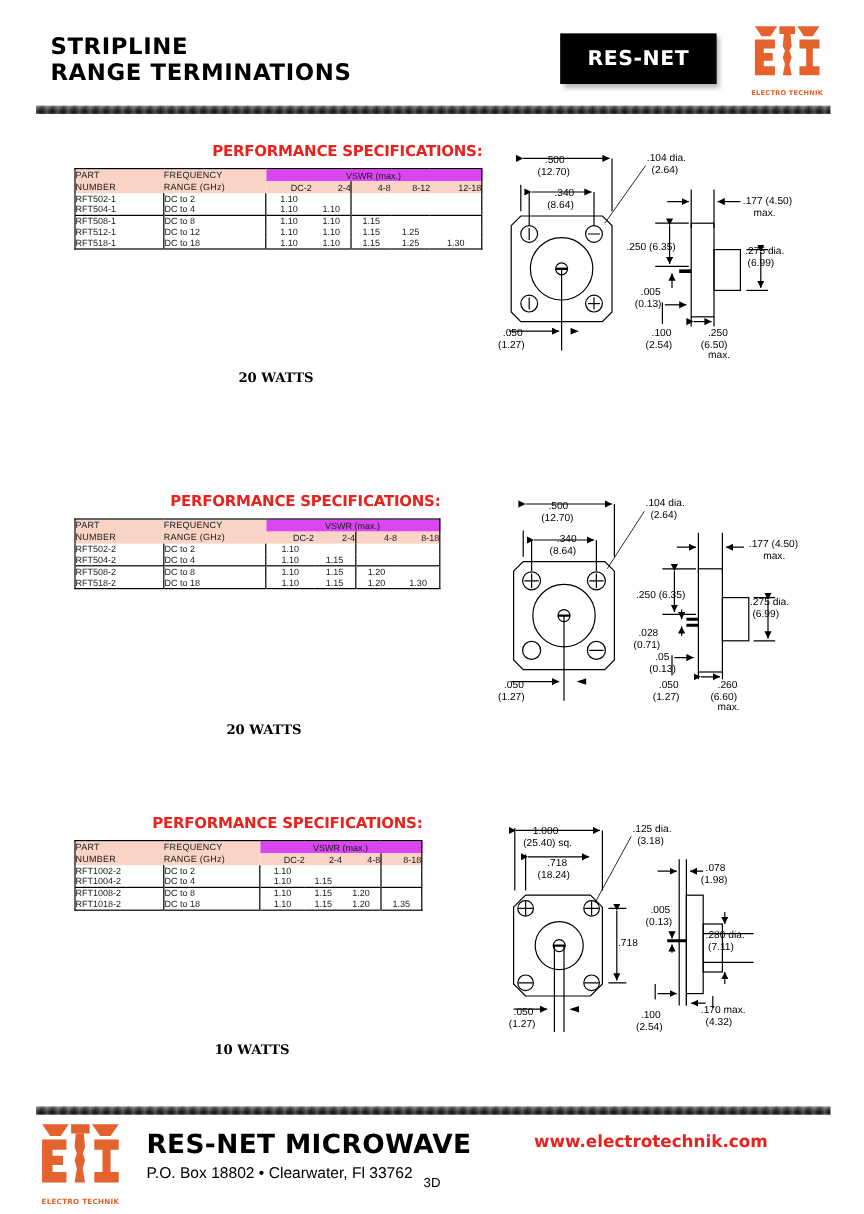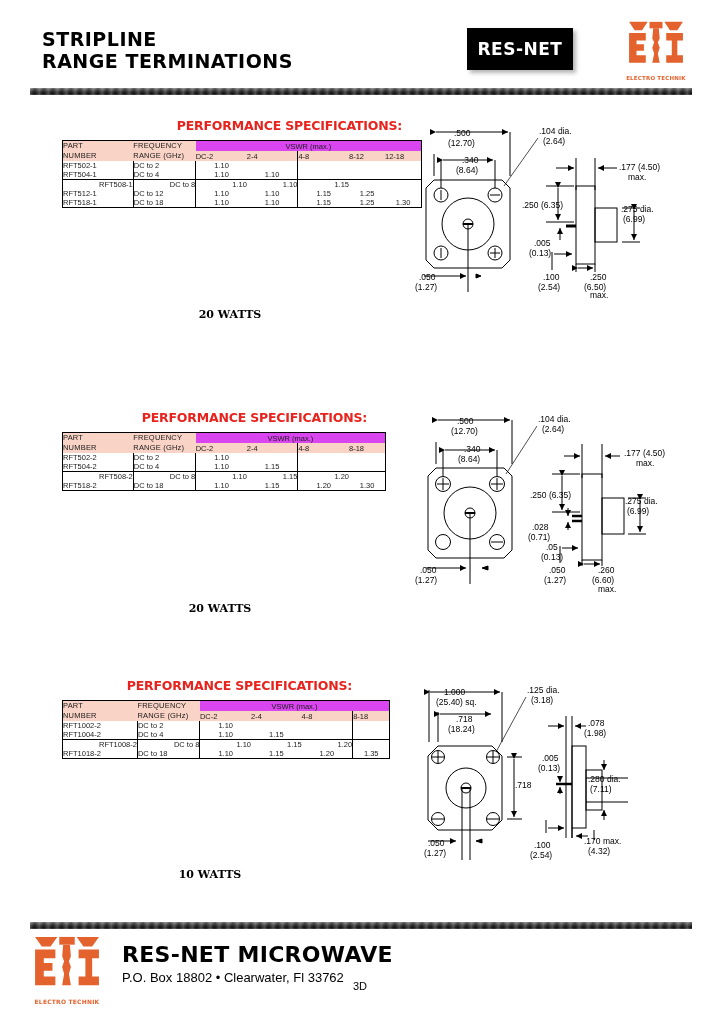--- a/index.html
+++ b/index.html
@@ -18,21 +18,21 @@
   .title-block {
     position:absolute; left:42px; top:28px;
     font-family:"DejaVu Sans", sans-serif;
     font-weight:bold; font-size:19px; line-height:22px;
     letter-spacing:0.5px; color:#000;
   }
   .title-block div { white-space:nowrap; }
 
   .resnet-logo {
     position:absolute; left:467px; top:28px;
-    width:106px; height:42px;
+    width:130px; height:42px;
     background:#000; border:1px solid #000;
     box-shadow:3px 3px 4px rgba(120,120,120,0.55);
     display:flex; align-items:center; justify-content:center;
   }
   .resnet-logo span {
     color:#fff; font-family:"DejaVu Sans", sans-serif;
     font-weight:bold; font-size:17px; letter-spacing:0.5px;
   }
 
   .eti-logo { position:absolute; left:625px; top:20px; width:62px; height:60px; }
@@ -86,36 +86,36 @@
     border-bottom:1.2px solid #000;
   }
   .vswr-top {
     background:#d946ef;
     font-size:7.5px; text-align:center;
     padding:4px 0 1px 0;
     border-bottom:1px solid #000;
   }
   .vswr-sub {
     background:#f9d3c6;
-    font-size:7.5px; text-align:left;
+    font-size:7.5px; text-align:right;
     padding:1px 0 4px 0;
     border-bottom:1.2px solid #000;
   }
   .vswr-sub.div { border-left:1.2px solid #000; }
   .d-cell {
     font-size:7.5px;
     padding:7px 6px 7px 7px;
     vertical-align:middle;
     white-space:nowrap;
   }
   .d-cell.pn { border-right:1.2px solid #000; }
   .d-cell.fr { border-right:1.2px solid #000; }
   .d-num { text-align:center; font-size:7.5px; padding:7px 3px; }
   .d-num.sep { border-left:1.2px solid #000; }
-  tr.midline > td { border-top:1.2px solid #000;padding-left:36px; }
+  tr.midline > td { border-top:1.2px solid #000; }
 
   .watts {
     font-family:"DejaVu Serif", serif;
     font-weight:bold; font-size:11px;
     text-align:center; color:#000;
   }
 
   
   .drawing { position:absolute; }
   .dwg-svg { display:block; }
@@ -630,16 +630,17 @@
           <path d="M27,2 L43,2 L43,10 L27,10 Z"></path>
           <path d="M2,15 L23,15 L23,24 L11,24 L11,29 L20,29 L20,37 L11,37 L11,43 L23,43 L23,52 L2,52 Z"></path>
           <path d="M47,15 L68,15 L68,24 L61,24 L61,43 L68,43 L68,52 L47,52 L47,43 L54,43 L54,24 L47,24 Z"></path>
           <path d="M31,10 L38,10 L39,22 L37,27 L39,33 L37,40 L39,52 L30,52 L32,40 L30,33 L32,27 L30,22 Z"></path>
         </g>
       </svg>
       <div class="eti-sub">ELECTRO TECHNIK</div>
     </div>
     <div class="f-company">RES-NET MICROWAVE</div>
     <div class="f-addr">P.O. Box 18802 • Clearwater, Fl 33762</div>
+    <div class="f-url">www.electrotechnik.com</div>
     <div class="f-page">3D</div>
   </div>
 
 </div>
 
 </body></html>

